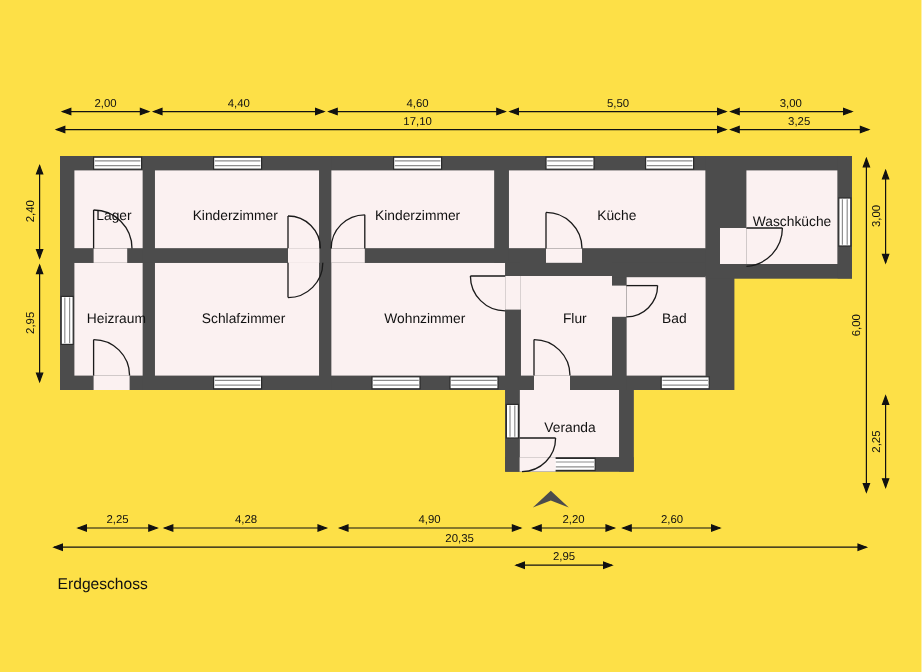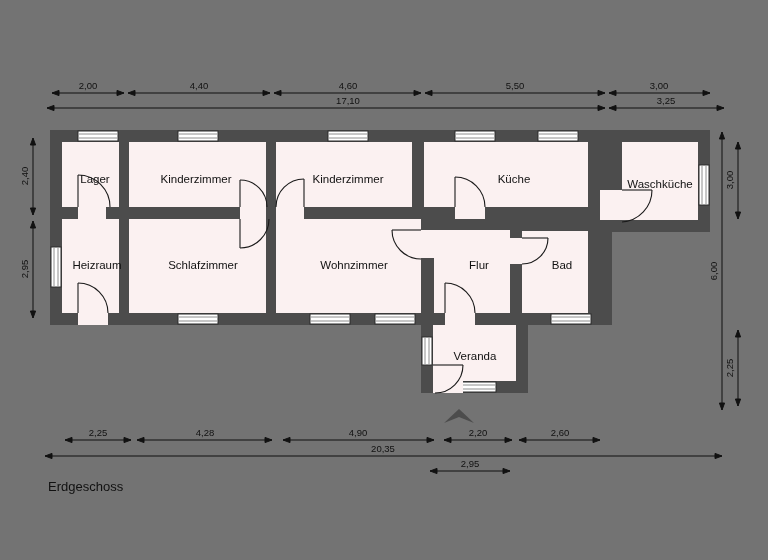--- a/index.html
+++ b/index.html
@@ -11,21 +11,21 @@
   body {
     width: 768px;
     height: 560px;
     font-family: "Liberation Sans", sans-serif;
     overflow: hidden;
   }
   #plan-root {
     position: relative;
     width: 768px;
     height: 560px;
-    background: #737373;
+    background: #fde047;
   }
   svg#floorplan {
     display: block;
     width: 768px;
     height: 560px;
   }
   .wall        { fill: #4c4c4c; }
   .room-fill   { fill: #fbf1f1; }
   .window-box  { fill: #ffffff; stroke: #2b2b2b; stroke-width: 1; }
   .window-line { stroke: #8e8e8e; stroke-width: 1; }

